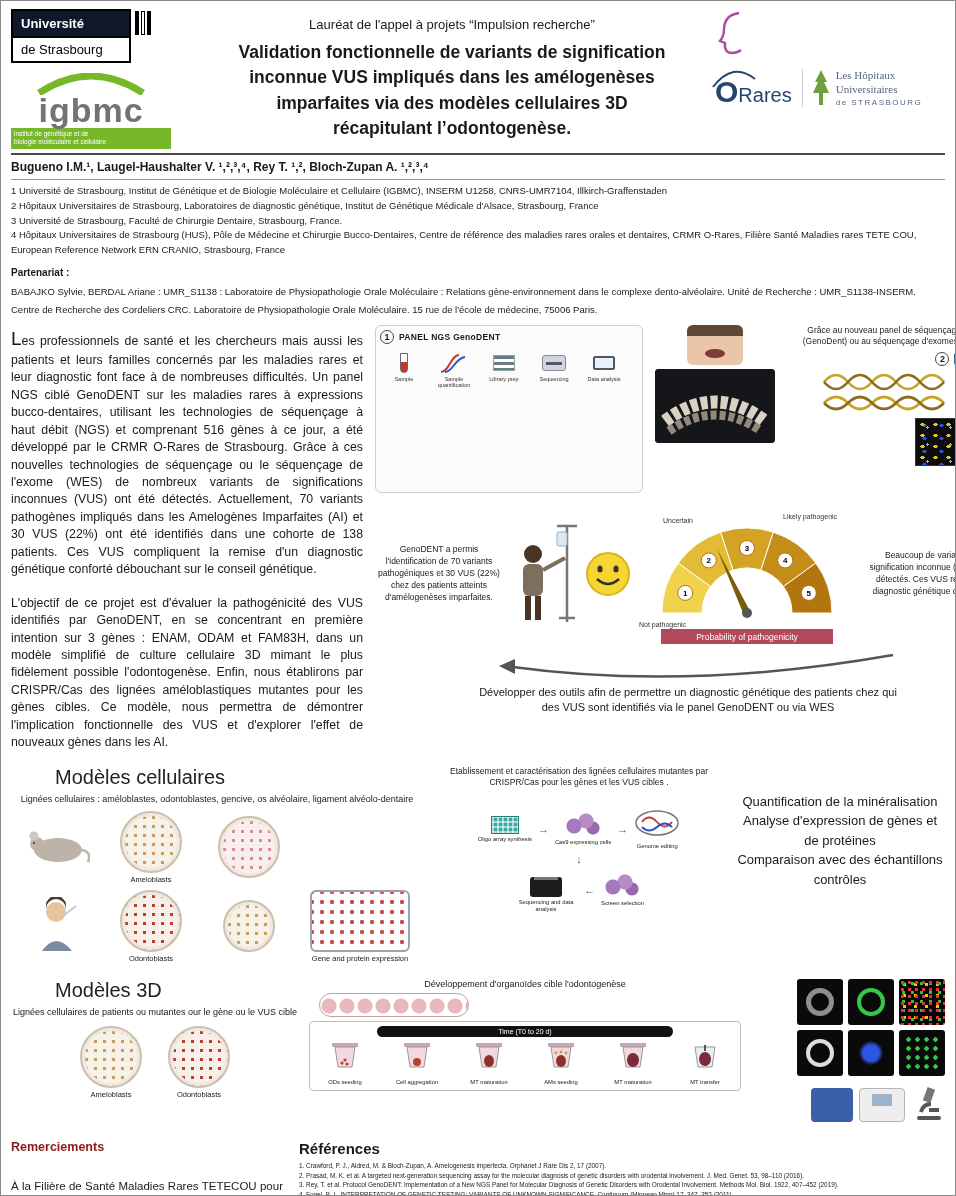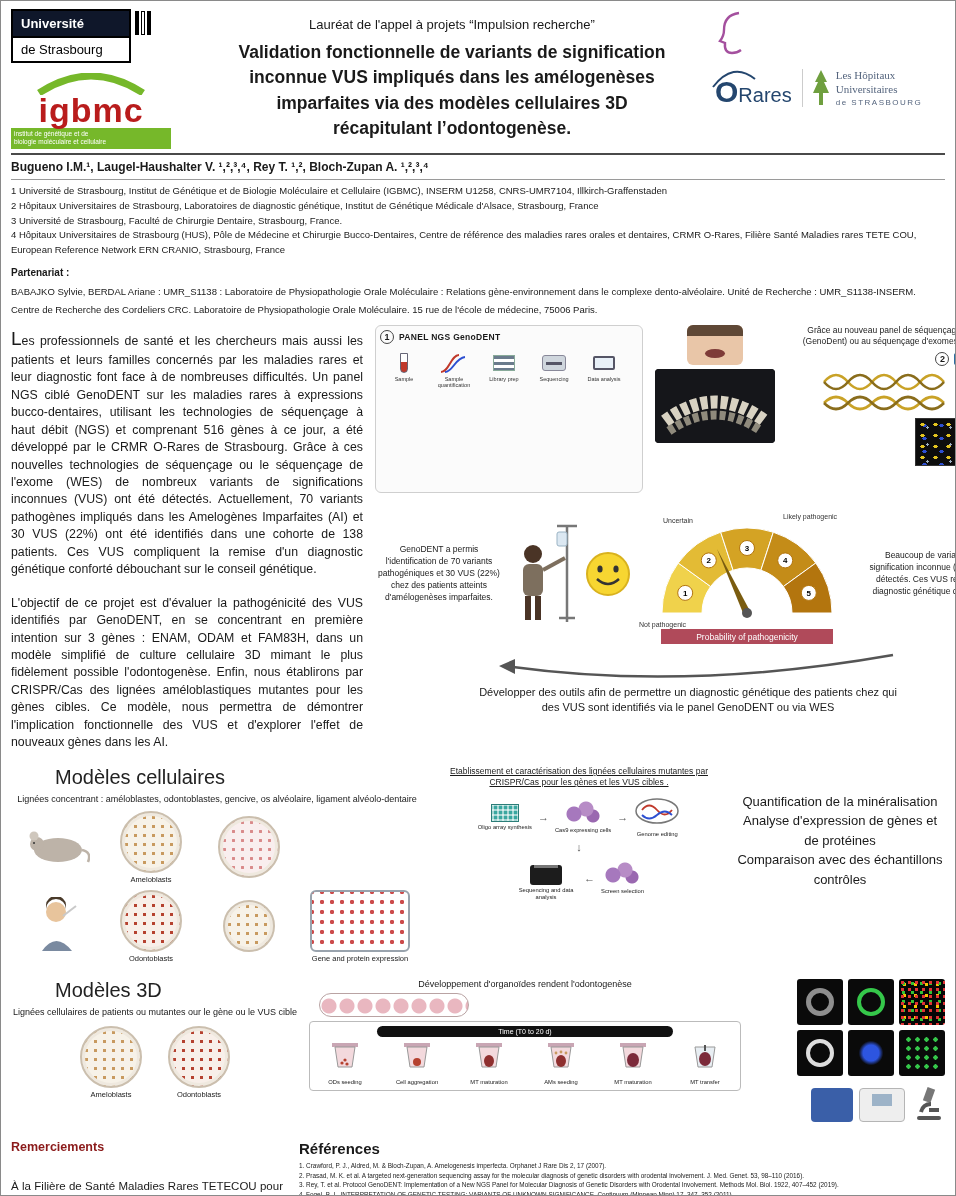--- a/index.html
+++ b/index.html
@@ -11,21 +11,21 @@
   .left-logos { width:178px; flex:none; }
   .unistra { display:flex; align-items:flex-start; gap:4px; }
   .u-box { border:2px solid #000; width:120px; }
   .u-top { background:#0f172a; color:#fff; font-weight:bold; font-size:13px; padding:5px 8px; }
   .u-bottom { background:#fff; color:#000; font-size:13px; padding:4px 8px; border-top:2px solid #000; }
   .u-bars { display:flex; gap:2px; padding-top:2px; }
   .u-bar { width:4px; height:24px; border:1px solid #000; background:#fff; }
   .u-bar.solid { background:#000; }
   .igbmc { margin-top:10px; width:160px; text-align:center; }
   .igbmc-arc { display:block; margin:0 auto; }
-  .igbmc-name { color:#b91c1c; font-weight:bold; font-size:34px; letter-spacing:1px; line-height:0.9; }
+  .igbmc-name { color:#737373; font-weight:bold; font-size:34px; letter-spacing:1px; line-height:0.9; }
   .igbmc-sub { background:#76b82a; color:#fff; font-size:6.5px; line-height:1.35; padding:2px 3px; margin-top:2px; text-align:left; }
   .title-block { flex:1; text-align:center; padding-top:8px; }
   .award { font-size:13px; margin-bottom:8px; }
   .poster-title { font-size:17.5px; font-weight:bold; line-height:1.45; padding:0 30px; }
   .right-logos { width:230px; flex:none; }
   .tetecou { display:flex; gap:6px; align-items:flex-start; }
   .tc-text { font-size:8px; letter-spacing:1px; color:#444; line-height:1.5; }
   .tc-name { color:#0aa3a3; font-size:16px; font-weight:bold; letter-spacing:0.5px; }
   .tc-sub { font-size:5.5px; color:#8a5c93; letter-spacing:0.4px; margin-top:2px; }
   .logo-row { display:flex; gap:10px; margin-top:14px; align-items:flex-start; }
@@ -98,21 +98,21 @@
   .cell-item { text-align:center; }
   .cell-label { font-size:7.5px; margin-top:2px; }
   .petri { width:62px; height:62px; margin:0 auto; border-radius:50%; border:2px solid #cbbfae; box-shadow:inset 0 0 0 3px #efe9df;
            background-color:#f7f2e8; background-image:radial-gradient(#c89a5f 1.6px, transparent 1.8px); background-size:9px 9px; }
   .petri.odont { background-image:radial-gradient(#b5412f 1.8px, transparent 2px); background-color:#f8efe9; }
   .petri.pink  { background-image:radial-gradient(#d98a8a 1.4px, transparent 1.6px); background-color:#f9eeee; }
   .petri.small { width:52px; height:52px; }
   .plate { width:100px; height:62px; margin:0 auto; border:2px solid #99a3ad; border-radius:6px; background-color:#fff;
            background-image:radial-gradient(#cc4b4b 2px, transparent 2.3px); background-size:10px 10px; background-position:5px 5px; }
   .cell-mid { width:292px; flex:none; }
-  .crispr-caption { font-size:8.5px; line-height:1.35; text-align:center; margin-bottom:8px;text-decoration:underline; }
+  .crispr-caption { font-size:8.5px; line-height:1.35; text-align:center; margin-bottom:20px; }
   .flow-row { display:flex; align-items:center; justify-content:center; gap:6px; margin-top:4px; }
   .flow-item { text-align:center; }
   .flow-label { font-size:5.8px; line-height:1.2; margin-top:2px; max-width:64px; }
   .arrow { color:#555; font-size:11px; line-height:1; }
   .chip2 { width:28px; height:18px; margin:0 auto; background-color:#3aa7a0;
            background-image:repeating-linear-gradient(90deg, rgba(255,255,255,.55) 0 2px, transparent 2px 5px),
                             repeating-linear-gradient(0deg, rgba(255,255,255,.55) 0 2px, transparent 2px 5px); border:1px solid #2b7d78; }
   .cells { width:36px; height:24px; margin:0 auto;
            background-image:radial-gradient(circle at 9px 13px, #a678bd 7px, transparent 8px),
                             radial-gradient(circle at 21px 8px, #b78cc6 7px, transparent 8px),
@@ -375,21 +375,21 @@
           <polygon points="26,15 42,8 42,23" fill="#555"></polygon>
         </svg>
         <div class="goal-text">Développer des outils afin de permettre un diagnostic génétique des patients chez qui des VUS sont identifiés via le panel GenoDENT ou via WES</div>
       </div>
     </div>
   </div>
 
   <div class="row-cell">
     <div class="cell-left">
       <div class="section-heading">Modèles cellulaires</div>
-      <div class="cell-caption">Lignées concentrant : améloblastes, odontoblastes, gencive, os alvéolaire, ligament alvéolo-dentaire</div>
+      <div class="cell-caption">Lignées cellulaires : améloblastes, odontoblastes, gencive, os alvéolaire, ligament alvéolo-dentaire</div>
       <div class="cell-grid">
         <div class="cell-item">
           <svg width="66" height="38" viewBox="0 0 66 38">
             <ellipse cx="34" cy="24" rx="24" ry="12" fill="#bdb3a8"></ellipse>
             <circle cx="13" cy="18" r="7" fill="#bdb3a8"></circle>
             <circle cx="10" cy="10" r="4.5" fill="#cfc7bd"></circle>
             <circle cx="10" cy="17" r="1" fill="#333"></circle>
             <path d="M58,24 q10,2 6,12" stroke="#bdb3a8" stroke-width="2.5" fill="none"></path>
           </svg>
         </div>
@@ -481,21 +481,21 @@
           <div class="cell-label">Ameloblasts</div>
         </div>
         <div class="cell-item">
           <div class="petri odont"></div>
           <div class="cell-label">Odontoblasts</div>
         </div>
       </div>
     </div>
 
     <div class="d3-mid">
-      <div class="organoid-caption">Développement d'organoïdes rendent l'odontogenèse</div>
+      <div class="organoid-caption">Développement d'organoïdes cible l'odontogenèse</div>
       <div class="strip"></div>
       <div class="timeline-panel">
         <div class="timebar">Time (T0 to 20 d)</div>
         <div class="stages">
           <div class="stage">
             <svg width="30" height="32" viewBox="0 0 30 32">
               <rect x="2" y="2" width="26" height="4" fill="#c9a6b4"></rect>
               <path d="M5,6 h20 l-3,20 h-14 z" fill="#f3d9dd" stroke="#999"></path>
               <circle cx="12" cy="22" r="1.6" fill="#b5412f"></circle>
                 <circle cx="17" cy="23" r="1.6" fill="#b5412f"></circle>

